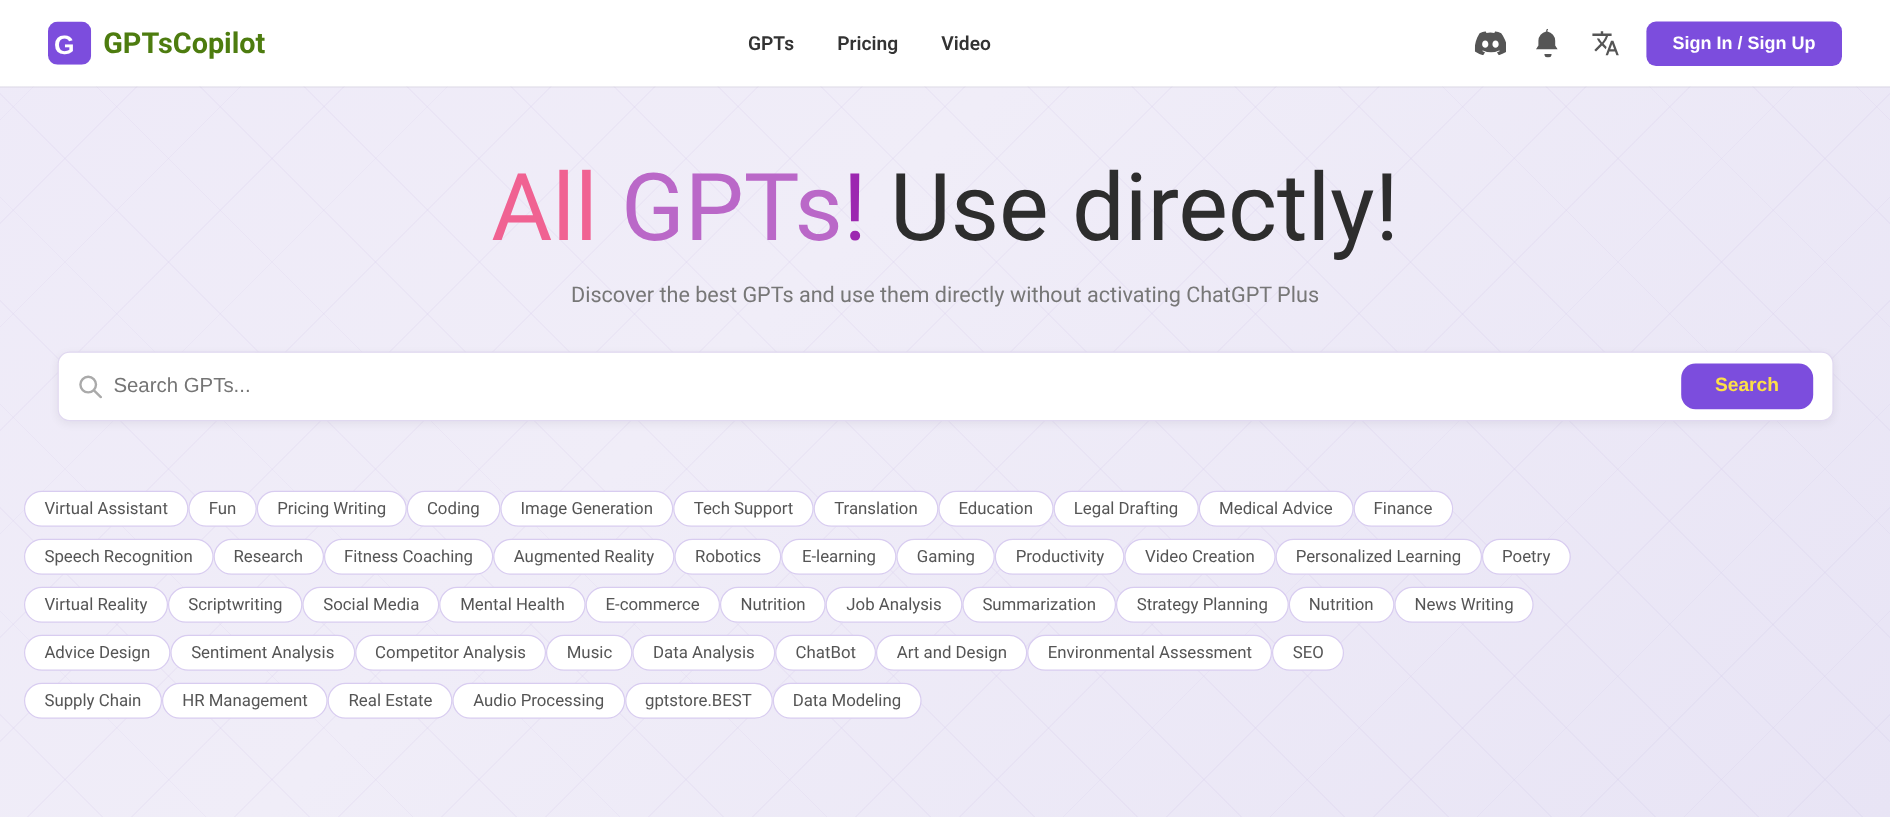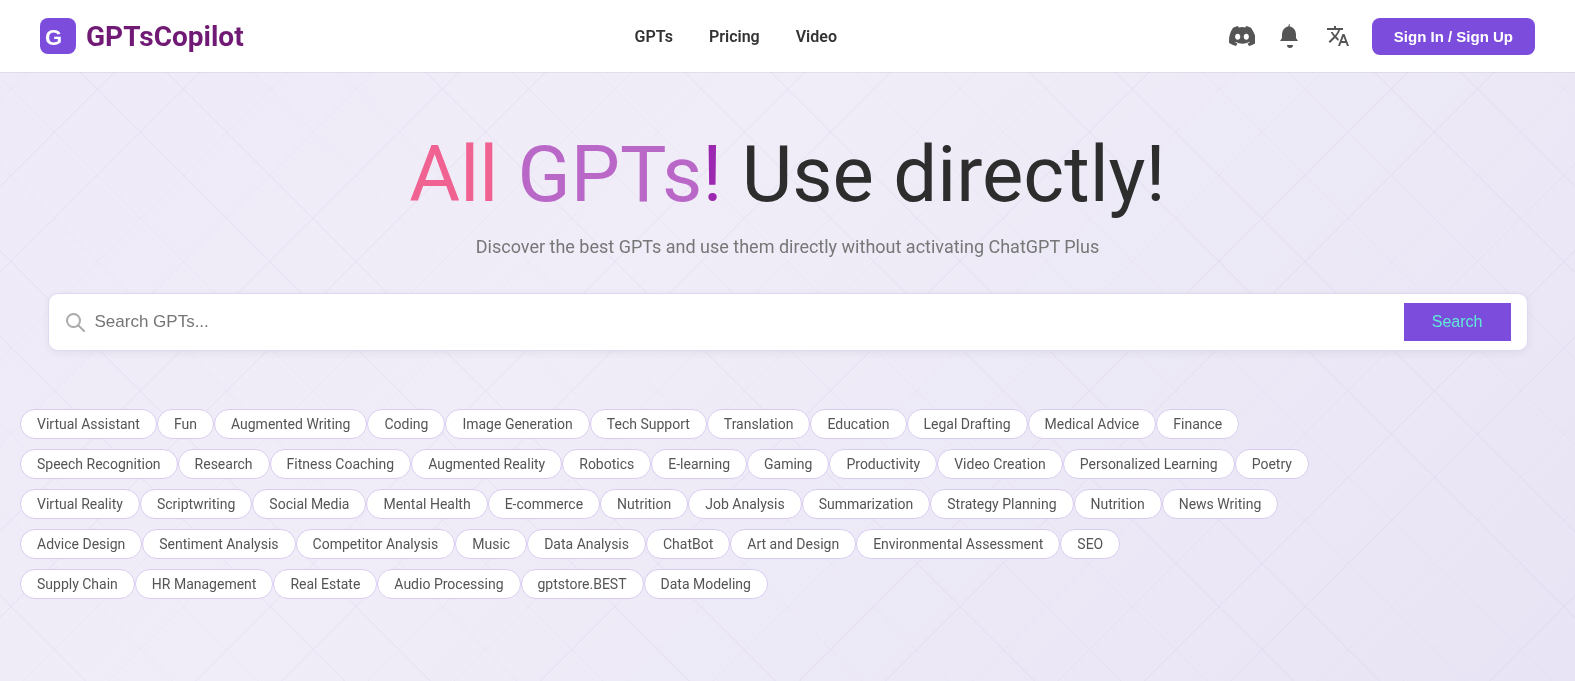--- a/index.html
+++ b/index.html
@@ -53,23 +53,23 @@
       gap: 10px;
       text-decoration: none;
     }
 
     .logo-icon {
       width: 36px;
       height: 36px;
     }
 
     .logo-text {
-      font-size: 28px;
+      font-size: 24px;
       font-weight: 700;
-      color: #701a75;
+      color: #4d7c0f;
     }
 
     .nav-links {
       display: flex;
       align-items: center;
       gap: 36px;
     }
 
     .nav-links a {
       text-decoration: none;
@@ -164,26 +164,26 @@
       flex: 1;
       border: none;
       outline: none;
       font-size: 17px;
       color: #333;
       background: transparent;
     }
 
     .search-btn {
       background: #7c4ddd;
-      color: #5eead4;
+      color: #fde047;
       border: none;
-      border-radius: 0;
+      border-radius: 12px;
       padding: 10px 28px;
       font-size: 16px;
-      font-weight: 400;
+      font-weight: 700;
       cursor: pointer;
     }
 
     
     .tags-section {
       width: 100%;
       max-width: 1500px;
       padding: 0 20px;
       position: relative;
       z-index: 1;
@@ -263,21 +263,21 @@
     </div>
     <input class="search-input" type="text" placeholder="Search GPTs..." style="">
     <button class="search-btn">Search</button>
   </div>
 </div>
 
 <div class="tags-section">
   <div class="tags-row" id="row1">
       <span class="tag">Virtual Assistant</span>
       <span class="tag">Fun</span>
-      <span class="tag">Augmented Writing</span>
+      <span class="tag">Pricing Writing</span>
       <span class="tag">Coding</span>
       <span class="tag">Image Generation</span>
       <span class="tag">Tech Support</span>
       <span class="tag">Translation</span>
       <span class="tag">Education</span>
       <span class="tag">Legal Drafting</span>
       <span class="tag">Medical Advice</span>
       <span class="tag">Finance</span>
     </div>
   <div class="tags-row" id="row2">

